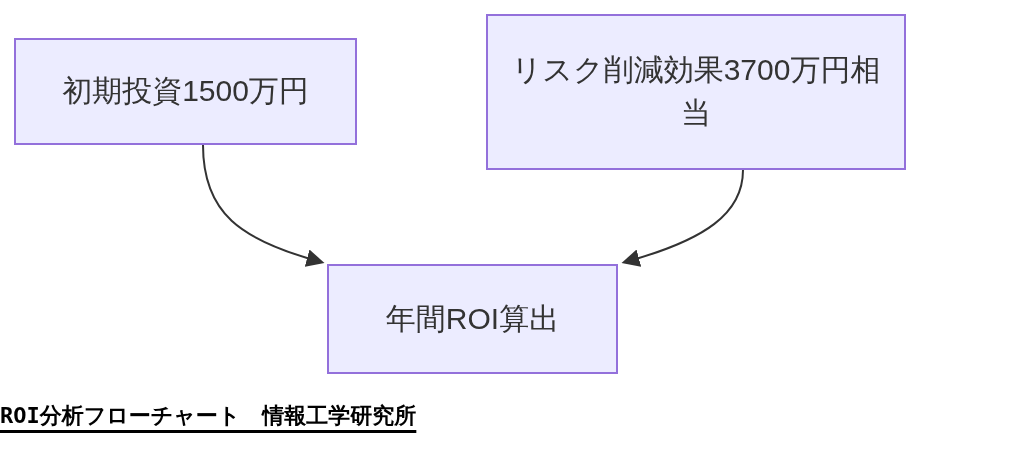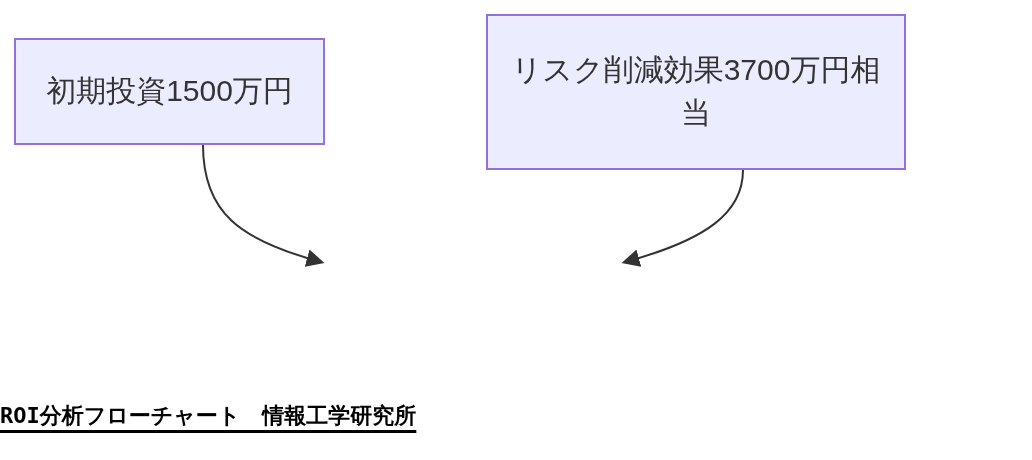--- a/index.html
+++ b/index.html
@@ -35,21 +35,21 @@
     text-align: center;
     font-size: 30px;
     line-height: 1.42;
   }
   .node .label {
     display: inline-block;
   }
   .node-investment {
     left: 14px;
     top: 38px;
-    width: 311px;
+    width: 343px;
     height: 107px;
   }
   .node-risk {
     left: 486px;
     top: 14px;
     width: 420px;
     height: 156px;
   }
   .node-risk .label {
     max-width: 392px; 
@@ -90,16 +90,19 @@
   </svg>
 
   <div class="node node-investment">
     <span class="label">初期投資1500万円</span>
   </div>
 
   <div class="node node-risk">
     <span class="label">リスク削減効果3700万円相当</span>
   </div>
 
+  <div class="node node-roi">
+    <span class="label">年間ROI算出</span>
+  </div>
 
   <div class="caption">ROI分析フローチャート　情報工学研究所</div>
 
 </div>
 
 </body></html>

